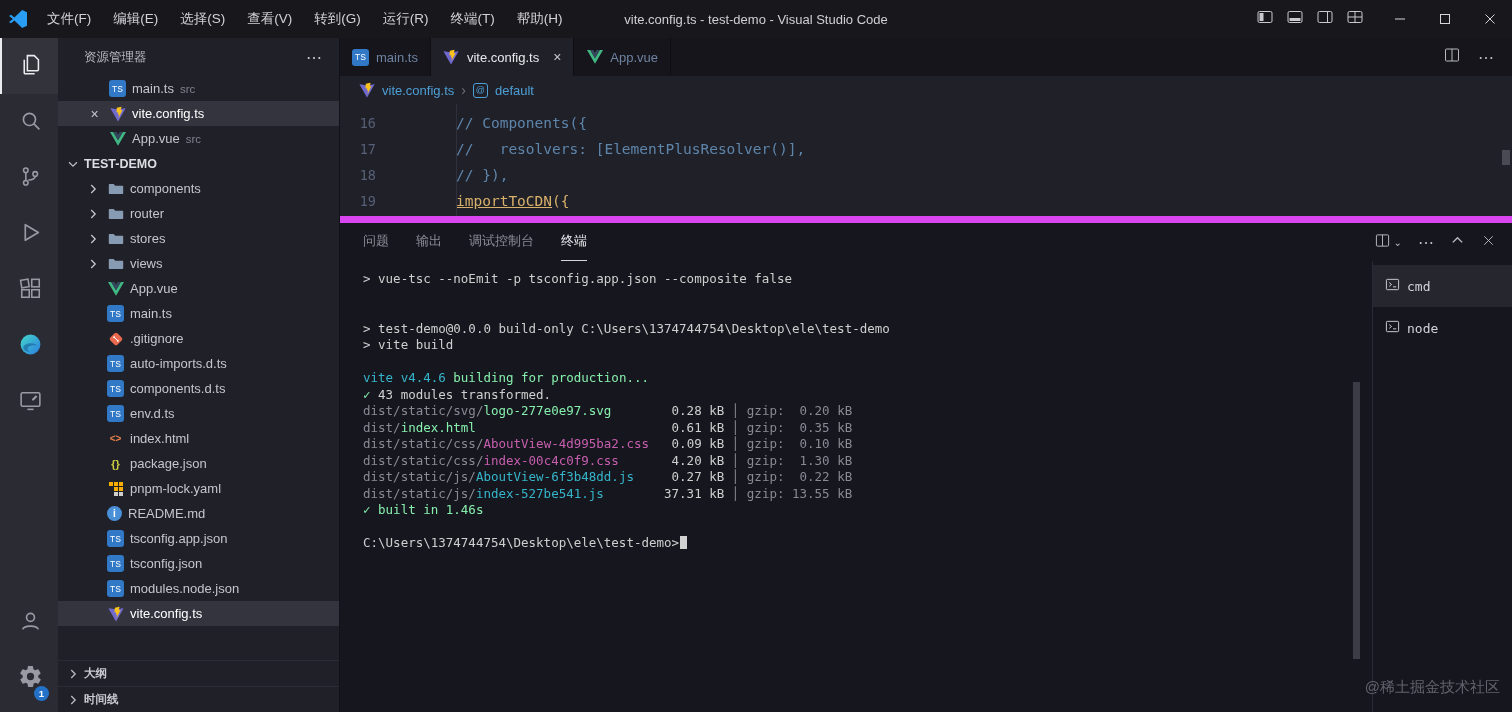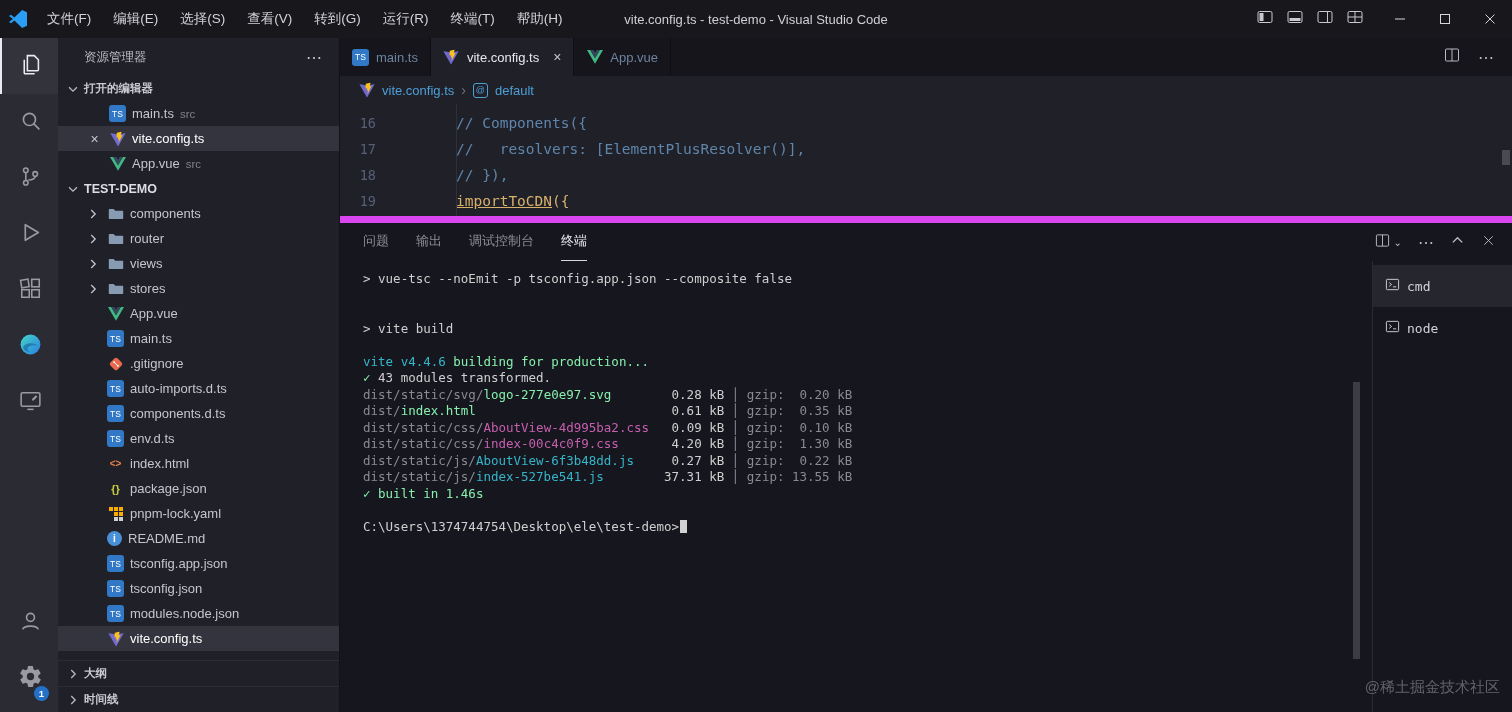--- a/index.html
+++ b/index.html
@@ -234,28 +234,20 @@
           <span class="badge">1</span>
         </div>
       </aside>
 
     <aside class="sidebar">
       <div class="sb-header">
         <span>资源管理器</span>
         <span class="sb-more">⋯</span>
       </div>
       <div class="sb-scroll">
-        <div class="sec-h">
-          <span class="chev">
-              <svg viewBox="0 0 16 16" fill="none" stroke="currentColor" stroke-width="1.5">
-                <path d="M3.5 6l4.5 4.5L12.5 6"></path>
-              </svg>
-            </span>
-          <span>打开的编辑器</span>
-        </div>
         <div id="open-editors">
             <div class="row oe-row">
               <span class="slot"></span>
               <span class="fi fi-ts">TS</span>
               <span>main.ts</span>
               <span class="detail">src</span>
             </div>
             <div class="row oe-row selected">
               <span class="slot">×</span>
               <span class="fi">
@@ -317,34 +309,34 @@
               <span class="slot chev">
                 <svg viewBox="0 0 16 16" fill="none" stroke="currentColor" stroke-width="1.5" style="transform:rotate(-90deg)">
                   <path d="M3.5 6l4.5 4.5L12.5 6"></path>
                 </svg>
               </span>
               <span class="fi">
                 <svg viewBox="0 0 16 16">
                   <path d="M1.5 3h4.2l1.5 1.8h7.3a.7.7 0 0 1 .7.7v6.8a.7.7 0 0 1-.7.7H1.5a.7.7 0 0 1-.7-.7V3.7A.7.7 0 0 1 1.5 3z" fill="#879bb3"></path>
                 </svg>
               </span>
-              <span>views</span>
+              <span>stores</span>
             </div>
             <div class="row tree-row">
               <span class="slot chev">
                 <svg viewBox="0 0 16 16" fill="none" stroke="currentColor" stroke-width="1.5" style="transform:rotate(-90deg)">
                   <path d="M3.5 6l4.5 4.5L12.5 6"></path>
                 </svg>
               </span>
               <span class="fi">
                 <svg viewBox="0 0 16 16">
                   <path d="M1.5 3h4.2l1.5 1.8h7.3a.7.7 0 0 1 .7.7v6.8a.7.7 0 0 1-.7.7H1.5a.7.7 0 0 1-.7-.7V3.7A.7.7 0 0 1 1.5 3z" fill="#879bb3"></path>
                 </svg>
               </span>
-              <span>stores</span>
+              <span>views</span>
             </div>
             <div class="row tree-row">
               <span class="slot chev"></span>
               <span class="fi">
                 <svg viewBox="0 0 24 21">
                   <path d="M0 0h4.8L12 12.4 19.2 0H24L12 20.7z" fill="#41b883"></path>
                   <path d="M4.8 0 12 12.4 19.2 0h-4.8L12 4.2 9.6 0z" fill="#35495e"></path>
                 </svg>
               </span>
               <span>App.vue</span>
@@ -553,20 +545,21 @@
                   <path d="M3.5 3.5l9 9 M12.5 3.5l-9 9"></path>
                 </svg></span>
           </div>
         </div>
         <div class="panel-body">
           <div class="terminal" id="terminal">
             <div class="term-scroll"></div>
           <div class="tline"><span class="tc-fg">&gt; vue-tsc --noEmit -p tsconfig.app.json --composite false</span></div>
               <div class="tline"></div>
               <div class="tline"></div>
+              <div class="tline"><span class="tc-fg">&gt; test-demo@0.0.0 build-only C:\Users\1374744754\Desktop\ele\test-demo</span></div>
               <div class="tline"><span class="tc-fg">&gt; vite build</span></div>
               <div class="tline"></div>
               <div class="tline"><span class="tc-cyan">vite v4.4.6 </span><span class="tc-green">building for production...</span></div>
               <div class="tline"><span class="tc-green">✓</span><span class="tc-fg"> 43 modules transformed.</span></div>
               <div class="tline"><span class="tc-dim">dist/static/svg/</span><span class="tc-green">logo-277e0e97.svg</span><span class="tc-fg">        0.28 kB</span><span class="tc-dim"> │ gzip:  0.20 kB</span></div>
               <div class="tline"><span class="tc-dim">dist/</span><span class="tc-green">index.html</span><span class="tc-fg">                          0.61 kB</span><span class="tc-dim"> │ gzip:  0.35 kB</span></div>
               <div class="tline"><span class="tc-dim">dist/static/css/</span><span class="tc-magenta">AboutView-4d995ba2.css</span><span class="tc-fg">   0.09 kB</span><span class="tc-dim"> │ gzip:  0.10 kB</span></div>
               <div class="tline"><span class="tc-dim">dist/static/css/</span><span class="tc-magenta">index-00c4c0f9.css</span><span class="tc-fg">       4.20 kB</span><span class="tc-dim"> │ gzip:  1.30 kB</span></div>
               <div class="tline"><span class="tc-dim">dist/static/js/</span><span class="tc-cyan">AboutView-6f3b48dd.js</span><span class="tc-fg">     0.27 kB</span><span class="tc-dim"> │ gzip:  0.22 kB</span></div>
               <div class="tline"><span class="tc-dim">dist/static/js/</span><span class="tc-cyan">index-527be541.js</span><span class="tc-fg">        37.31 kB</span><span class="tc-dim"> │ gzip: 13.55 kB</span></div>

